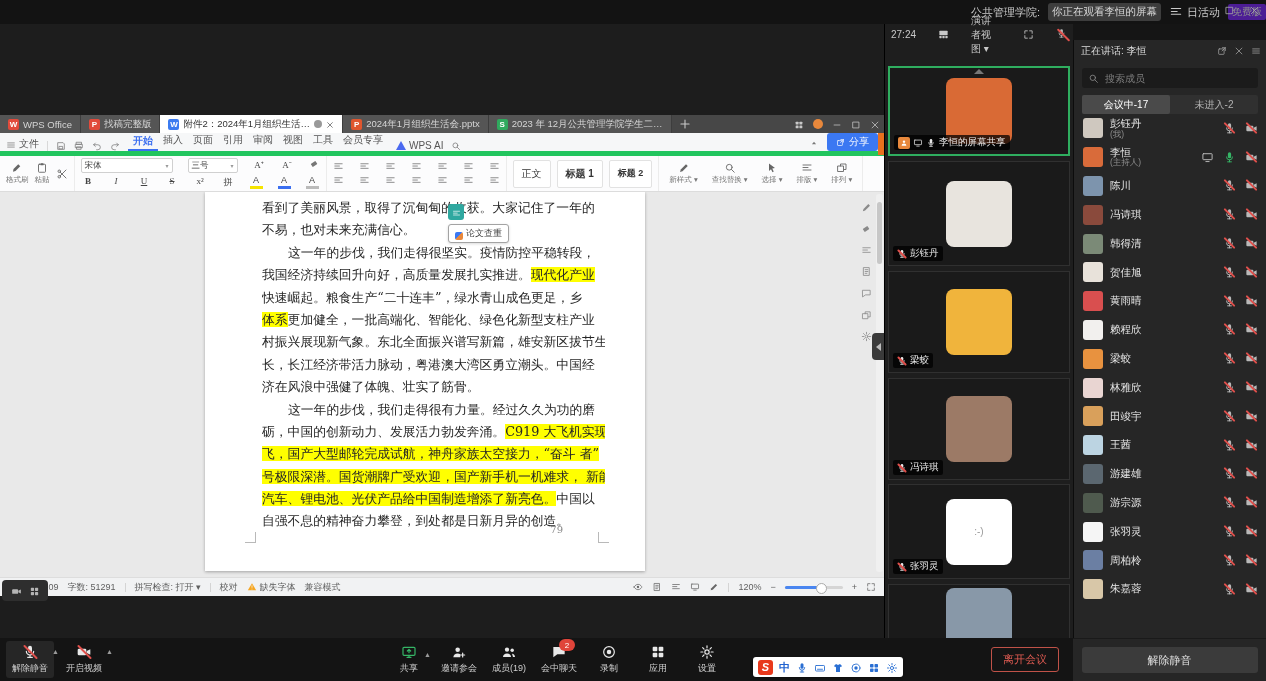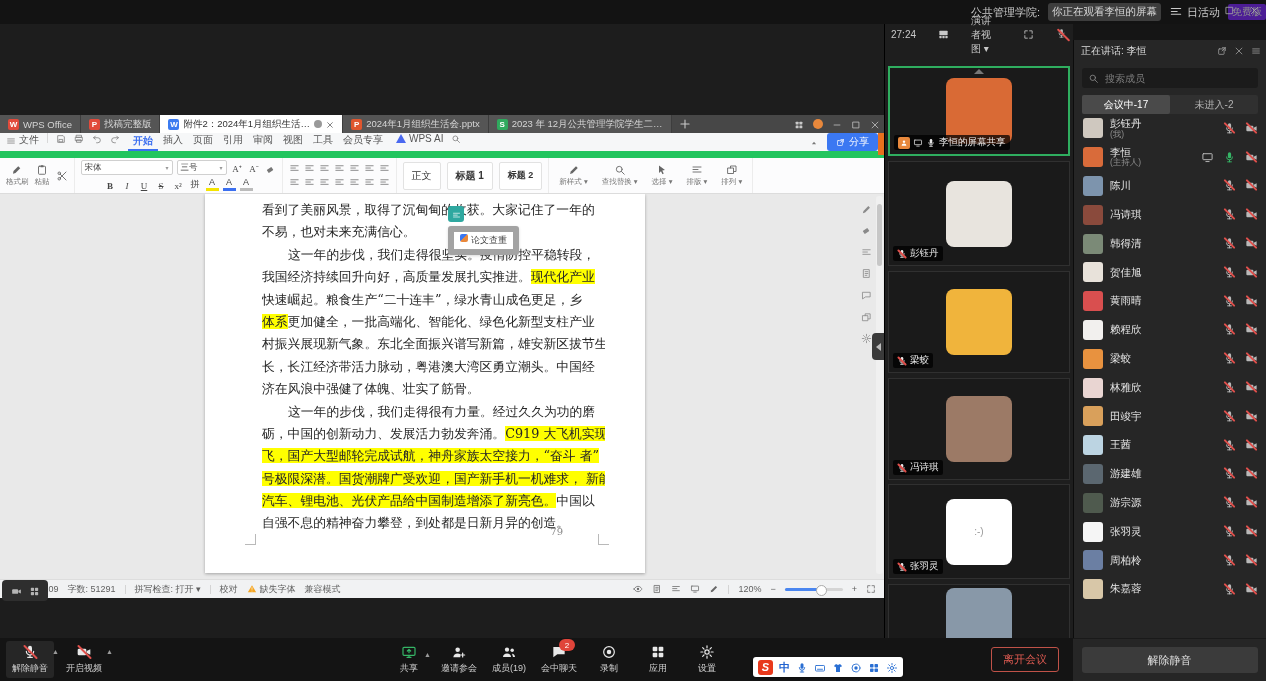--- a/index.html
+++ b/index.html
@@ -31,40 +31,40 @@
   .wtab{display:flex;align-items:center;gap:4px;padding:0 8px;background:#555;border-right:1px solid #3d3d3d;max-width:170px;white-space:nowrap;overflow:hidden}
   .wtab.active{background:#fff;color:#333}
   .ticon{width:11px;height:11px;border-radius:2px;color:#fff;font-size:8px;font-weight:bold;display:flex;align-items:center;justify-content:center;flex:none}
   .wtab .tclose .ic,.wtab .tdot{width:8px;height:8px}
   .tdot{background:#999;border-radius:50%;display:inline-block}
   .wtab-plus{display:flex;align-items:center;padding:0 6px;color:#ccc}
   .wtabs-right{position:absolute;right:4px;top:0;height:18px;display:flex;align-items:center;gap:9px;color:#c9c9c9}
   .wtabs-right .ic{width:10px;height:10px}
   .orange-dot{width:10px;height:10px;border-radius:50%;background:#e8883c;display:inline-block}
 
-  .wmenu{height:18px;background:#f6f7f8;display:flex;align-items:flex-start;color:#555;font-size:10px;padding:0 6px;gap:8px;border-bottom:7px solid #22c55e;position:relative}
+  .wmenu{height:18px;background:#f6f7f8;display:flex;align-items:flex-end;color:#555;font-size:10px;padding:0 6px;gap:8px;border-bottom:5px solid #22c55e;position:relative}
   .wmenu .ic{width:10px;height:10px;color:#777}
   .mfile{display:flex;align-items:center;gap:3px}
   .mdivider{width:1px;height:10px;background:#d8d8d8}
   .mitem{padding:0 5px;cursor:default}
   .mitem.active{color:#3b6ff0;font-weight:bold;border-bottom:2px solid #3b6ff0;line-height:16px}
   .wpsai{display:flex;align-items:center;gap:3px;color:#555}
   .ailogo{width:0;height:0;border-left:5px solid transparent;border-right:5px solid transparent;border-bottom:9px solid #4a69f0;position:relative}
   .wmenu-right{position:absolute;right:6px;display:flex;align-items:center;gap:8px}
   .sharebtn{background:#3b78f2;color:#fff;border-radius:3px;padding:2px 9px;display:flex;gap:4px;align-items:center;font-size:10px}
   .sharebtn .ic{width:9px;height:9px;color:#fff}
   .orange-flag{position:absolute;right:0;top:18px;width:6px;height:22px;background:#e8701e;z-index:4}
 
   .wtool{height:35px;background:#fcfcfd;display:flex;align-items:stretch;border-bottom:1px solid #dcdcdc;color:#555;font-size:8px}
   .grp{border-right:1px solid #ececec;padding:2px 6px;display:flex;gap:6px;align-items:center}
   .vcol{display:flex;flex-direction:column;align-items:center;justify-content:center;gap:1px}
   .vcol .ic{width:12px;height:12px;color:#666}
   .lbl7{font-size:7.5px;color:#777;white-space:nowrap}
   .tworow{display:flex;flex-direction:column;justify-content:center;gap:3px}
-  .trow{display:flex;align-items:flex-end;gap:4px}
+  .trow{display:flex;align-items:flex-start;gap:15px}
   .fsel{border:1px solid #d0d0d0;border-radius:2px;background:#fff;height:13px;display:flex;align-items:center;justify-content:space-between;padding:0 3px;font-size:8.5px;color:#444}
   .fbtn{font-size:9px;color:#444;width:13px;text-align:center;font-family:"Liberation Serif",serif}
   .fbtn.b{font-weight:bold}.fbtn.i{font-style:italic}.fbtn.u{text-decoration:underline}.fbtn.st{text-decoration:line-through}
   .abar{display:inline-block;width:13px;text-align:center;font-size:9px;color:#444;line-height:9px}
   .abar i{display:block;height:3px;margin-top:1px;font-style:normal}
   .pico .ic{width:11px;height:11px;color:#777}
   .stylebox{border:1px solid #e2e2e2;background:#fff;border-radius:2px;padding:1px 8px;font-size:10px;color:#333;height:24px;display:flex;align-items:center}
   .stylebox.h1{font-weight:bold}.stylebox.h2{font-weight:bold;font-size:9px}
   .ddcol{display:flex;flex-direction:column;align-items:center;gap:1px;padding:0 4px}
   .ddcol .ic{width:12px;height:12px;color:#666}
@@ -80,21 +80,21 @@
   .cmark{position:absolute;width:10px;height:10px;border-color:#b9b9b9;border-style:solid}
   .cmark.l{left:40px;top:340px;border-width:0 1px 1px 0}
   .cmark.r{right:36px;top:340px;border-width:0 0 1px 1px}
   .rail{position:absolute;right:12px;top:8px;display:flex;flex-direction:column;gap:9px;color:#8a8a8a}
   .rail .ic{width:11px;height:11px}
   .dscroll{position:absolute;right:1px;top:2px;width:7px;height:378px;background:#f0f0f0;border-radius:3px}
   .dthumb{position:absolute;left:1px;top:8px;width:5px;height:62px;background:#c7c7c7;border-radius:3px}
   .floattool{position:absolute;left:448px;top:12px;display:flex;flex-direction:column;gap:4px;align-items:flex-start}
   .ft-ic{width:16px;height:16px;background:#2fa8a0;border-radius:3px;display:flex;align-items:center;justify-content:center;color:#fff}
   .ft-ic .ic{width:9px;height:9px}
-  .ft-pill{background:#fff;border:6px solid #a3a3a3;border-radius:3px;box-shadow:0 1px 3px rgba(0,0,0,.15);padding:2px 6px;font-size:9px;color:#444;display:flex;align-items:flex-start;gap:3px}
+  .ft-pill{background:#fff;border:1px solid #a3a3a3;border-radius:3px;box-shadow:0 1px 3px rgba(0,0,0,.15);padding:2px 6px;font-size:9px;color:#444;display:flex;align-items:flex-end;gap:3px}
   .ft-dot{width:8px;height:8px;border-radius:2px;background:linear-gradient(135deg,#3b78f2 50%,#e8883c 50%)}
 
   .wstatus{height:18px;background:#f1f2f3;border-top:1px solid #ddd;color:#5f5f5f;font-size:9px;display:flex;align-items:center;justify-content:space-between;padding:0 8px}
   .wsl,.wsr{display:flex;align-items:center;gap:9px}
   .wsr .ic{width:10px;height:10px;color:#666}
   .sdiv{width:1px;height:9px;background:#d4d4d4}
   .warn{display:flex;align-items:center;gap:3px}
   .warn .ic{width:10px;height:10px}
   .ztrack{width:58px;height:3px;background:#d5d5d5;border-radius:2px;position:relative}
   .zfill{position:absolute;left:0;top:0;height:3px;width:34px;background:#4a86f0;border-radius:2px}

